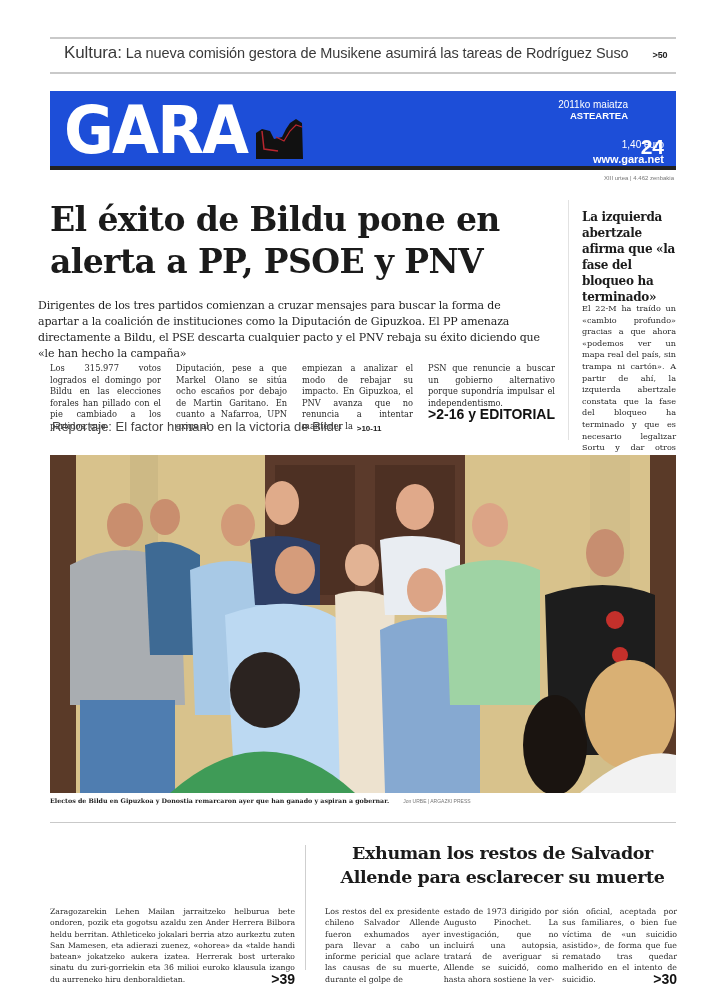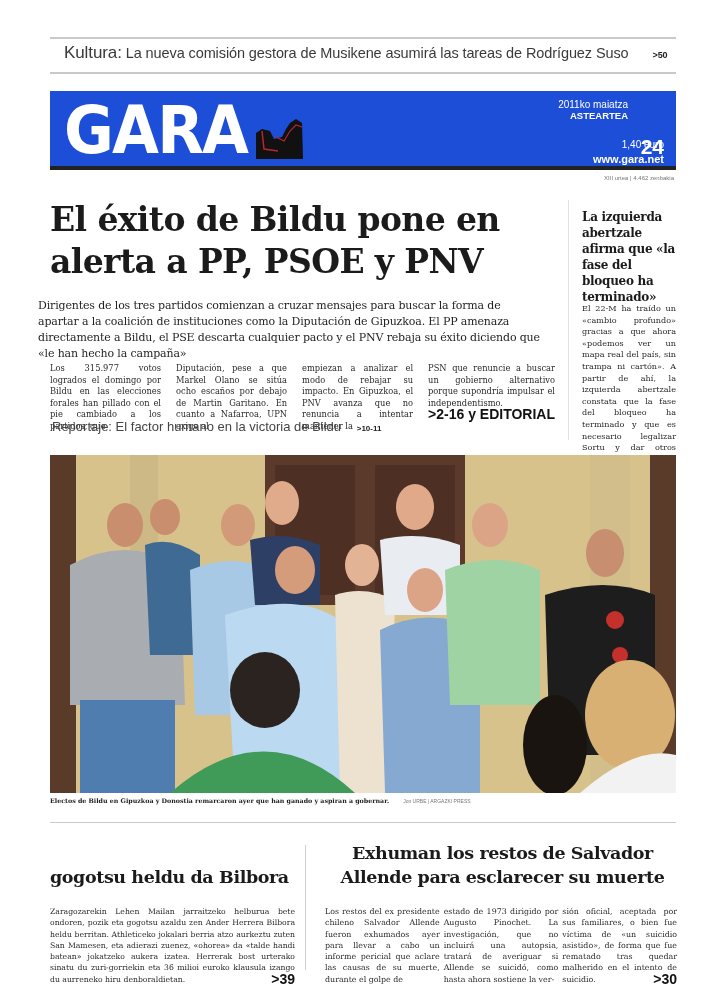--- a/index.html
+++ b/index.html
@@ -152,21 +152,20 @@
 </div>
 <div class="caption">
   <b>Electos de Bildu en Gipuzkoa y Donostia remarcaron ayer que han ganado y aspiran a gobernar.</b>
   <span class="credit">Jon URBE | ARGAZKI PRESS</span>
 </div>
 
 <div class="rule" style="top:822px; height:1px;"></div>
 
 <h2 class="story-h" style="left:50px; top:841px; width:250px;">
   <br>
-  <span>gogotsu heldu da Bilbora</span>
 </h2>
 <div class="story-b" style="left:50px; top:906px; width:245px;">
   <span>Zaragozarekin Lehen Mailan jarraitzeko helburua bete ondoren, pozik eta gogotsu azaldu zen Ander Herrera Bilbora heldu berritan. Athleticeko jokalari berria atzo aurkeztu zuten San Mamesen, eta adierazi zuenez, «ohorea» da «talde handi batean» jokatzeko aukera izatea. Herrerak bost urterako sinatu du zuri-gorriekin eta 36 milioi euroko klausula izango du aurreneko hiru denboraldietan.</span>
   <span class="ref-bold" style="float:right;">&gt;39</span>
 </div>
 
 <div class="vsep"></div>
 
 <h2 class="story-h" style="left:325px; top:841px; width:355px;text-align:center;">
   <span>Exhuman los restos de Salvador</span><br>

